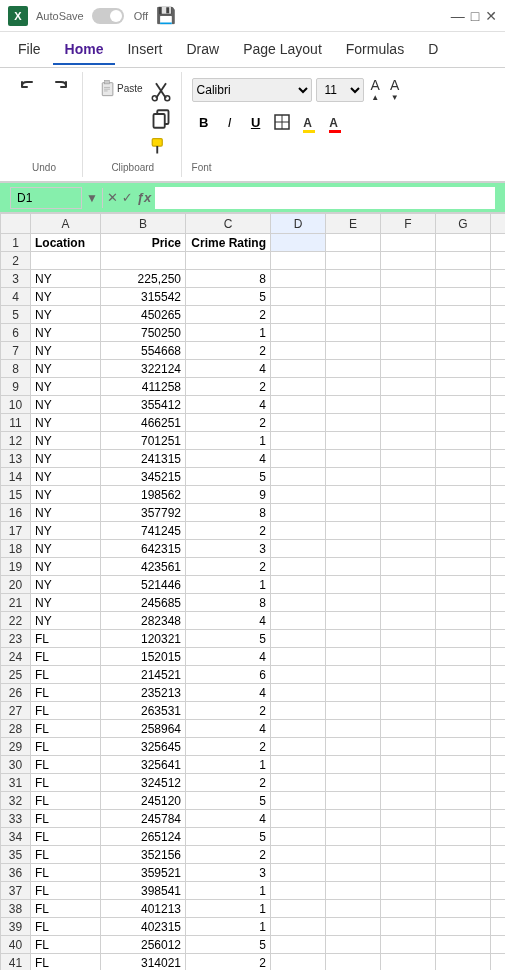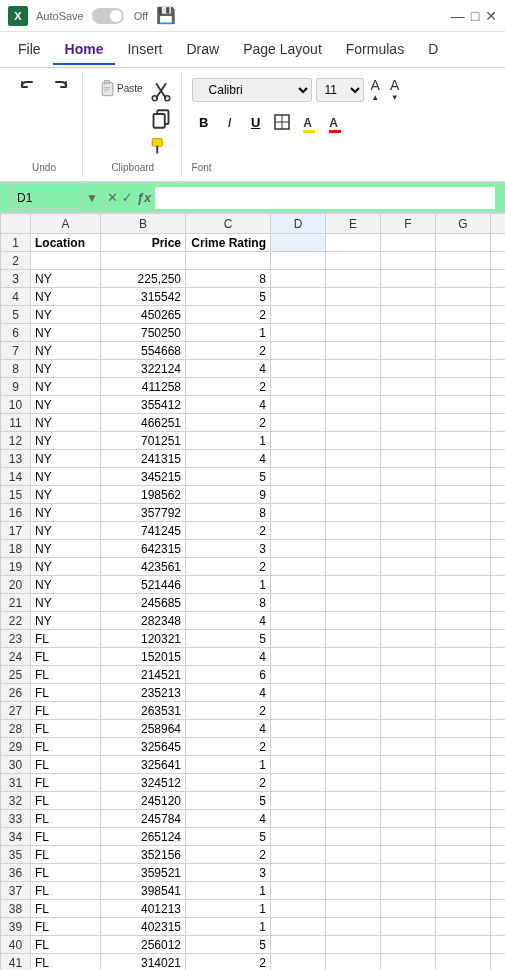--- a/index.html
+++ b/index.html
@@ -46,21 +46,21 @@
     .ribbon-btn {
       display: flex; flex-direction: column; align-items: center;
       padding: 2px 4px; border-radius: 3px; cursor: pointer;
       font-size: 11px; color: #333;
     }
     .ribbon-btn svg { width: 20px; height: 20px; }
 
     
     .font-select {
       height: 24px; font-size: 12px; border: 1px solid #ccc; border-radius: 2px;
-      padding: 0 12px; min-width: 120px; cursor: pointer;
+      padding: 0 0; min-width: 120px; cursor: pointer;
     }
     .font-size-select {
       height: 24px; font-size: 12px; border: 1px solid #ccc; border-radius: 2px;
       padding: 0 4px; width: 48px; cursor: pointer;
     }
     .font-row { display: flex; align-items: center; gap: 4px; margin-bottom: 4px; }
     .font-format-row { display: flex; align-items: center; gap: 2px; }
     .fmt-btn {
       width: 24px; height: 22px; display: flex; align-items: center; justify-content: center;
       border: 1px solid transparent; border-radius: 2px; cursor: pointer; font-size: 13px; font-weight: bold;

